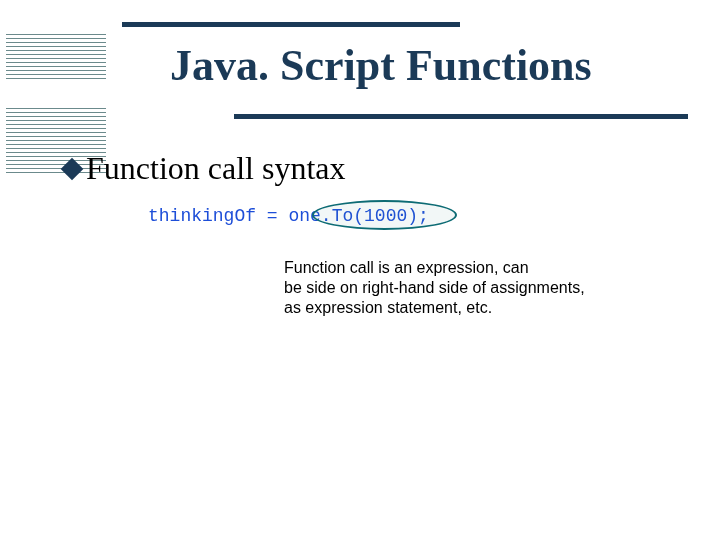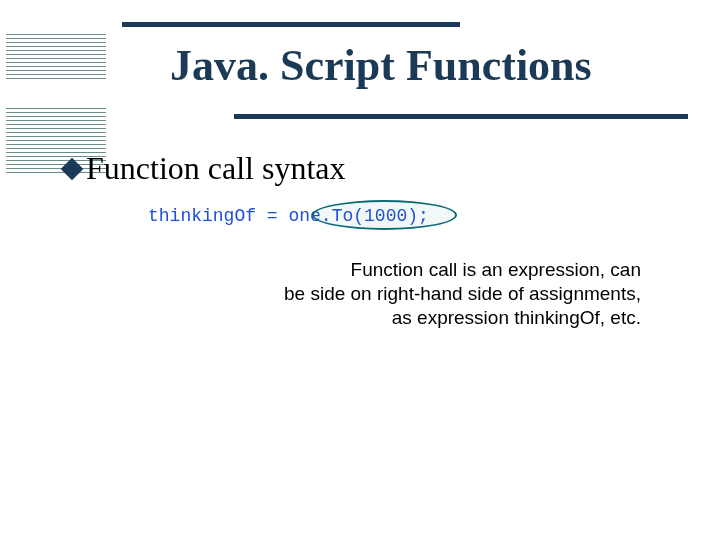--- a/index.html
+++ b/index.html
@@ -98,24 +98,23 @@
     height: 30px;
     border: 2px solid #0d6b74;
     border-radius: 50% / 50%;
     background: rgba(90,150,155,0.08);
   }
   .annotation {
     position: absolute;
     left: 284px;
     top: 258px;
     font-family: Arial, Helvetica, sans-serif;
-    font-size: 19px;
+    font-size: 16px;
     color: #000000;
     line-height: 1.25;
-    text-align: right;
   }
 </style>
 </head>
 <body>
 
 <div class="slide">
 
   <div class="decor-lines-top">
     <div class="line"></div>
     <div class="line"></div>
@@ -164,16 +163,16 @@
 
   <div class="code-line">
     <span>thinkingOf</span><span> = </span><span>one.To(1000);</span>
   </div>
 
   <div class="oval"></div>
 
   <div class="annotation">
     <div>Function call is an expression, can</div>
     <div>be side on right-hand side of assignments,</div>
-    <div>as expression thinkingOf, etc.</div>
+    <div>as expression statement, etc.</div>
   </div>
 
 </div>
 
 </body></html>

